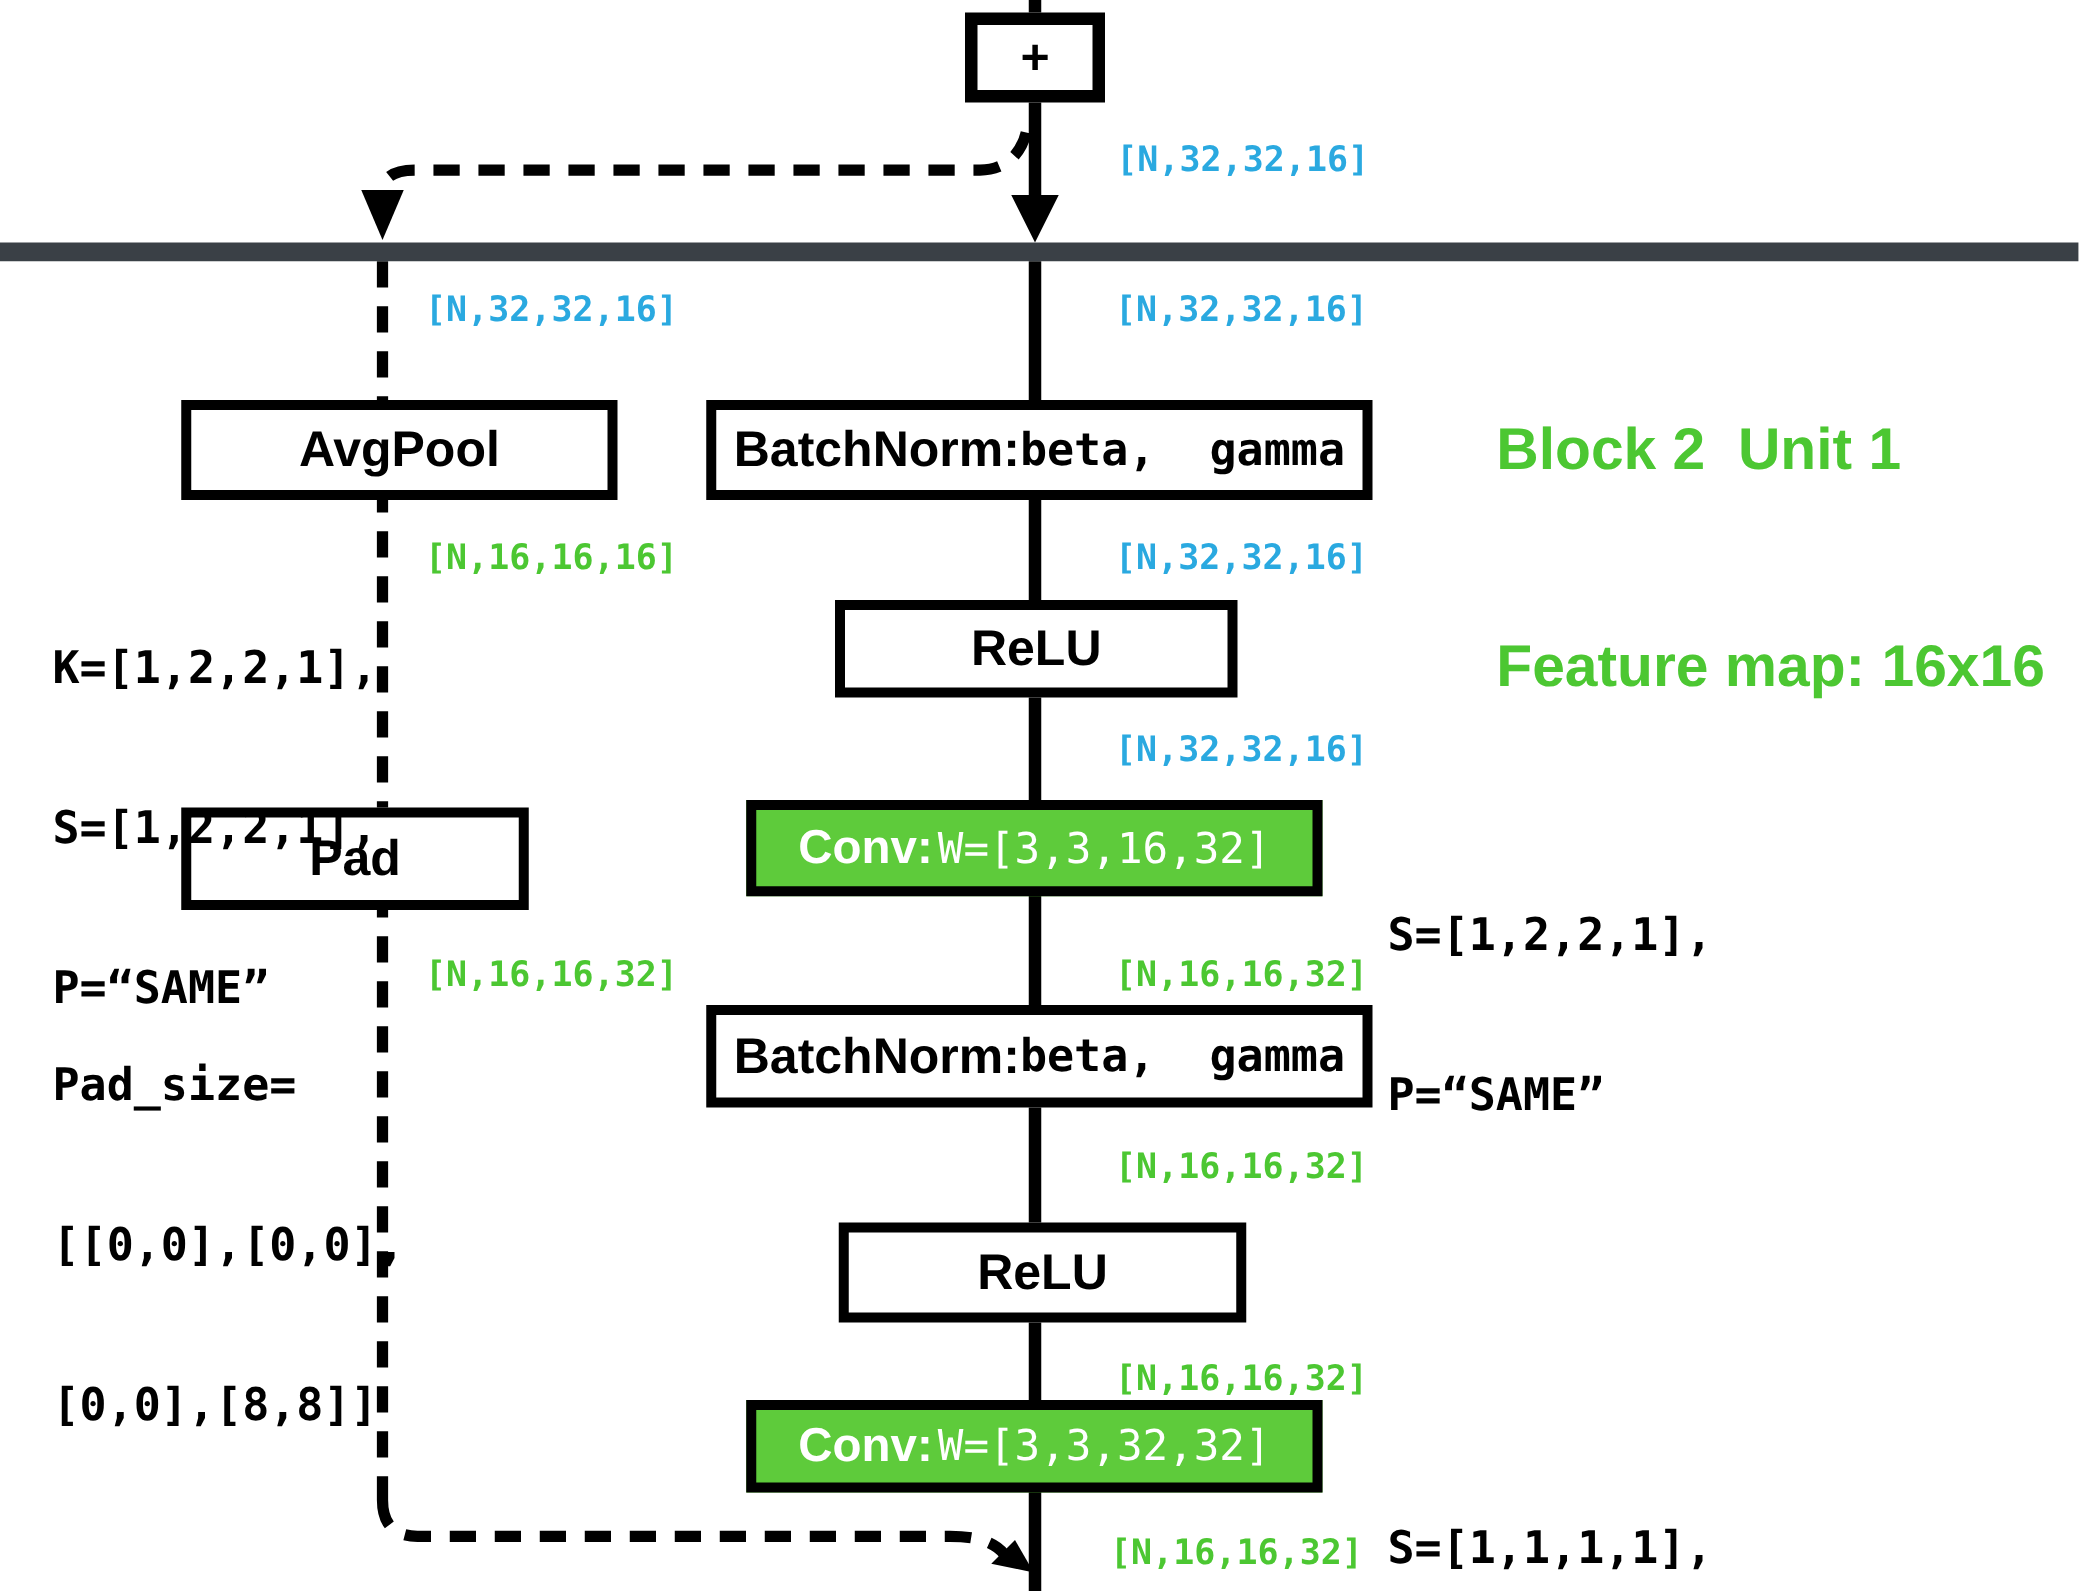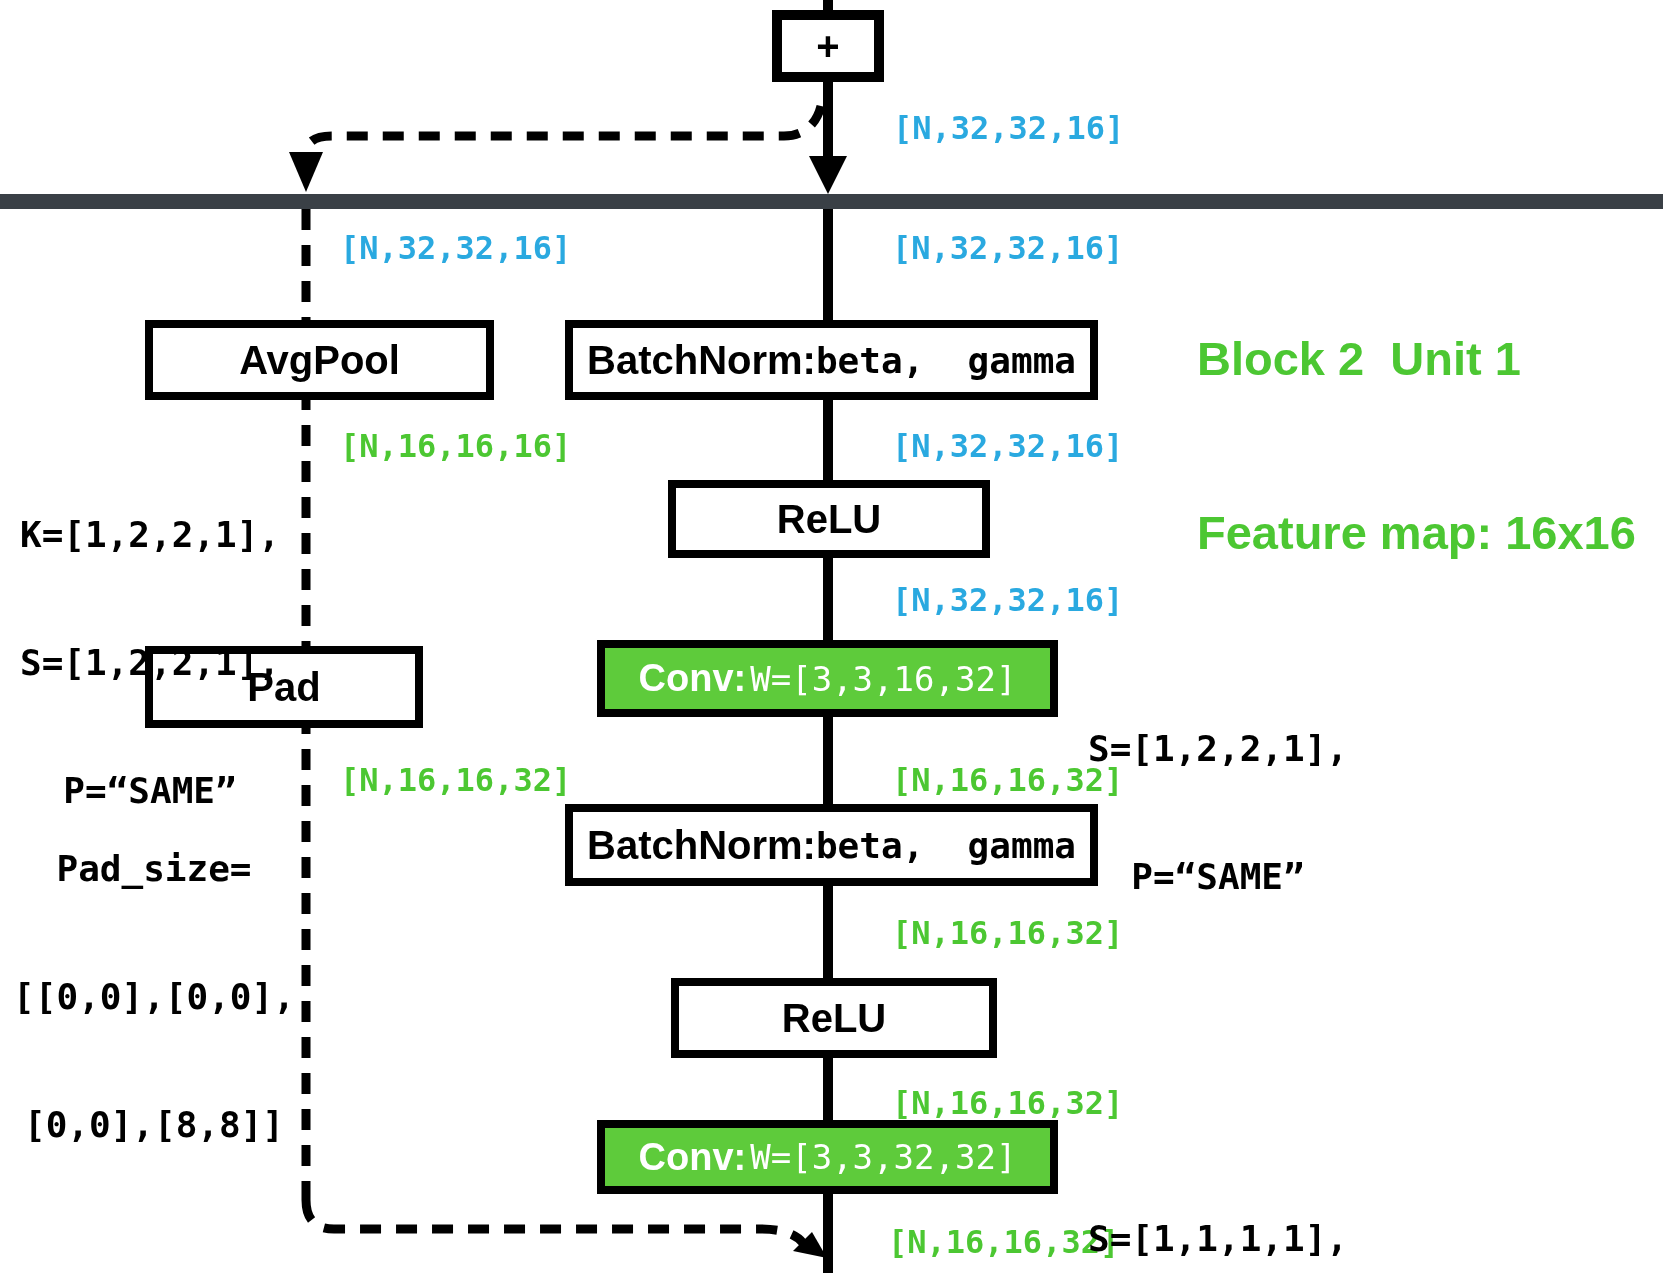--- a/index.html
+++ b/index.html
@@ -15,27 +15,27 @@
     font-weight:bold;color:#000;white-space:pre;
   }
   .box.plus{border-width:10px;font-size:54px;}
   .box .sans{font-family:"Liberation Sans",sans-serif;font-weight:bold;font-size:40px;}
   .box .mono{font-family:"DejaVu Sans Mono",monospace;font-weight:bold;font-size:36px;}
   .box.green{background:var(--conv_fill,#5ecb3b);}
   .box.green .sans{color:#fff;font-size:38px;}
   .box.green .mono{color:#fff;font-weight:400;font-size:34px;margin-left:4px;}
   .shape-label{
     position:absolute;font-family:"DejaVu Sans Mono",monospace;font-weight:bold;
-    font-size:32px;white-space:pre;line-height:36px;
+    font-size:28px;white-space:pre;line-height:36px;
   }
   .blue{color:var(--blue,#2aa9e0);}
   .greentx{color:var(--green,#4cc732);}
   .note{
     position:absolute;font-family:"DejaVu Sans Mono",monospace;font-weight:bold;
-    font-size:36px;color:#000;text-align:center;white-space:pre;
+    font-size:36px;color:#000;text-align:left;white-space:pre;padding-left:42px;
   }
   .note div{line-height:46px;}
   .title{
     position:absolute;left:1197px;top:214px;
     font-family:"Liberation Sans",sans-serif;font-weight:bold;font-size:47px;
     color:var(--green,#4cc732);line-height:58px;white-space:pre;
   }
 </style>
 </head>
 <body>

